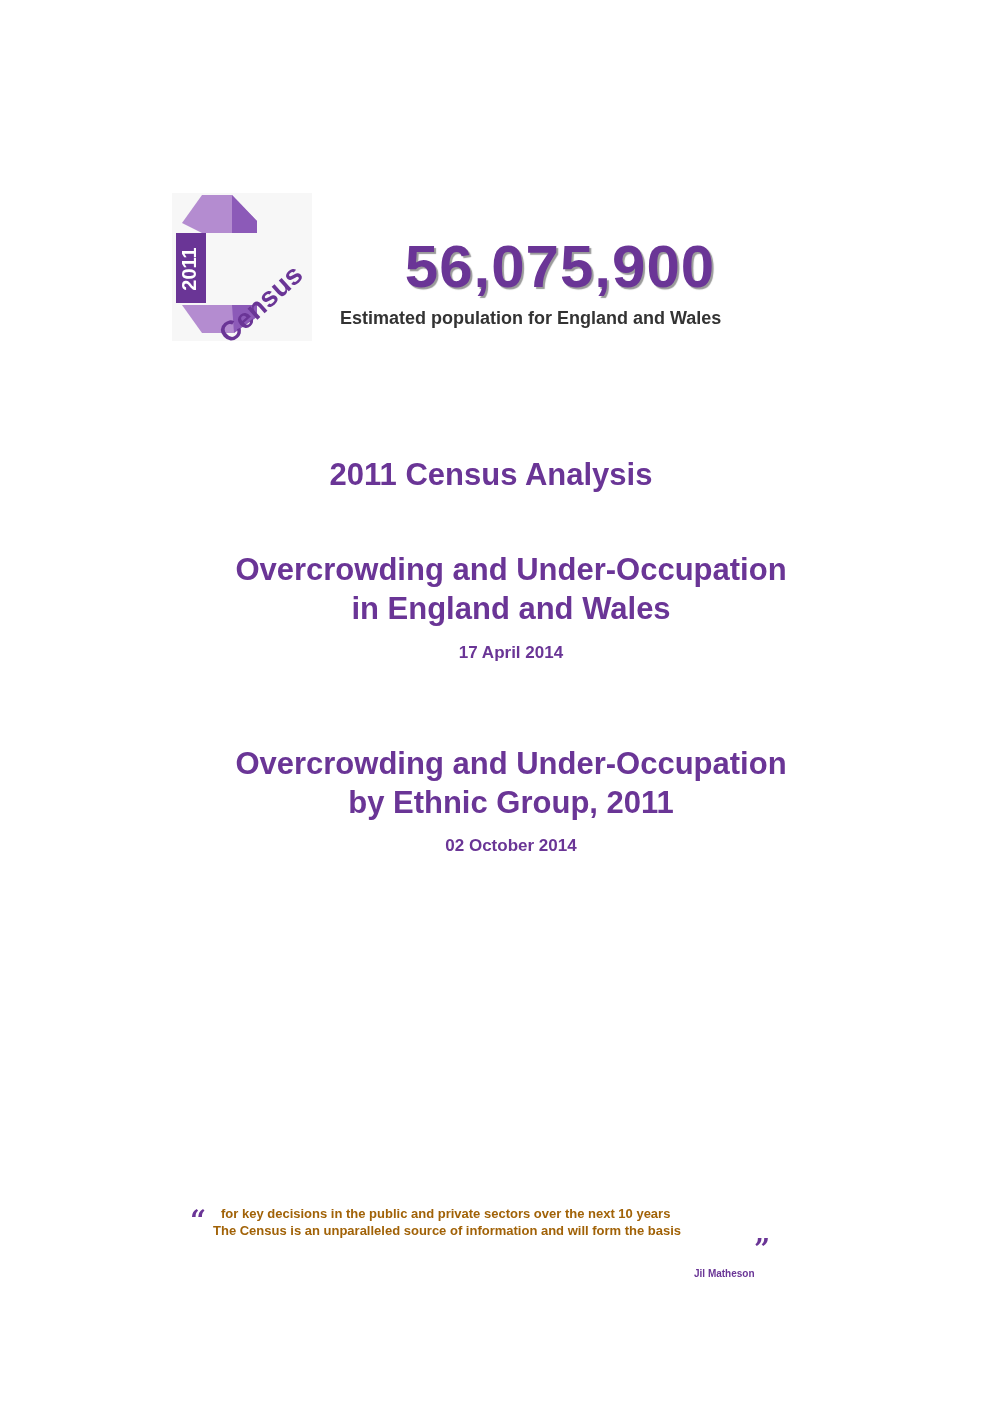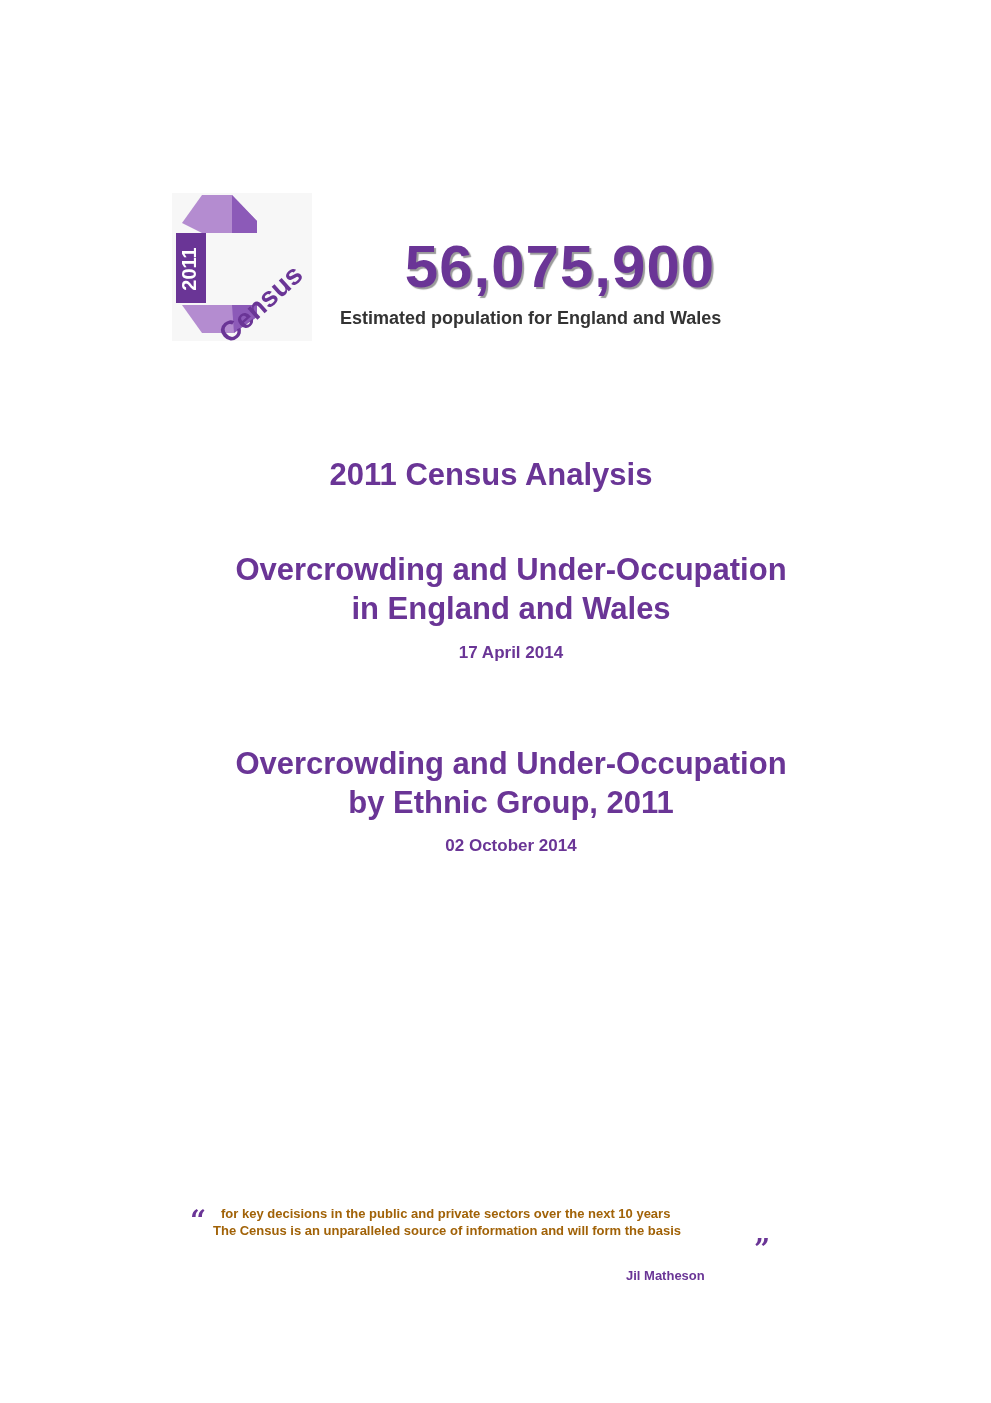--- a/index.html
+++ b/index.html
@@ -13,21 +13,21 @@
                  font-size:18px; color:#333333; }
     .center { left:0; width:1022px; text-align:center; font-weight:bold; }
     .h-analysis { top:457px; font-size:31px; left:-20px; }
     .h-title { font-size:31px; line-height:38px; }
     .h-date { font-size:17px; }
     .quote { left:213px; top:1220px; font-weight:bold; font-size:13px; line-height:22px; color:#a16207; }
     .q1 { left:213px; top:1220px; }
     .q2 { left:221px; top:1203px; }
     .qmark-open { left:190px; top:1204px; font-size:28px; font-weight:bold; font-family:"DejaVu Serif", serif; }
     .qmark-close { left:754px; top:1233px; font-size:28px; font-weight:bold; font-family:"DejaVu Serif", serif; }
-    .author { left:626px; top:1268px; font-weight:bold; font-size:13px; }
+    .author { left:694px; top:1268px; font-weight:bold; font-size:10px; }
   </style>
 </head>
 <body>
 
 <div class="abs logo">
   <svg width="140" height="148" viewBox="0 0 140 148">
 
     <polygon points="10,30 30,2 60,2 85,28 85,40 30,40" fill="#b48cd0"></polygon>
     <polygon points="60,2 85,28 85,40 60,40" fill="#8c5ab8"></polygon>
 

